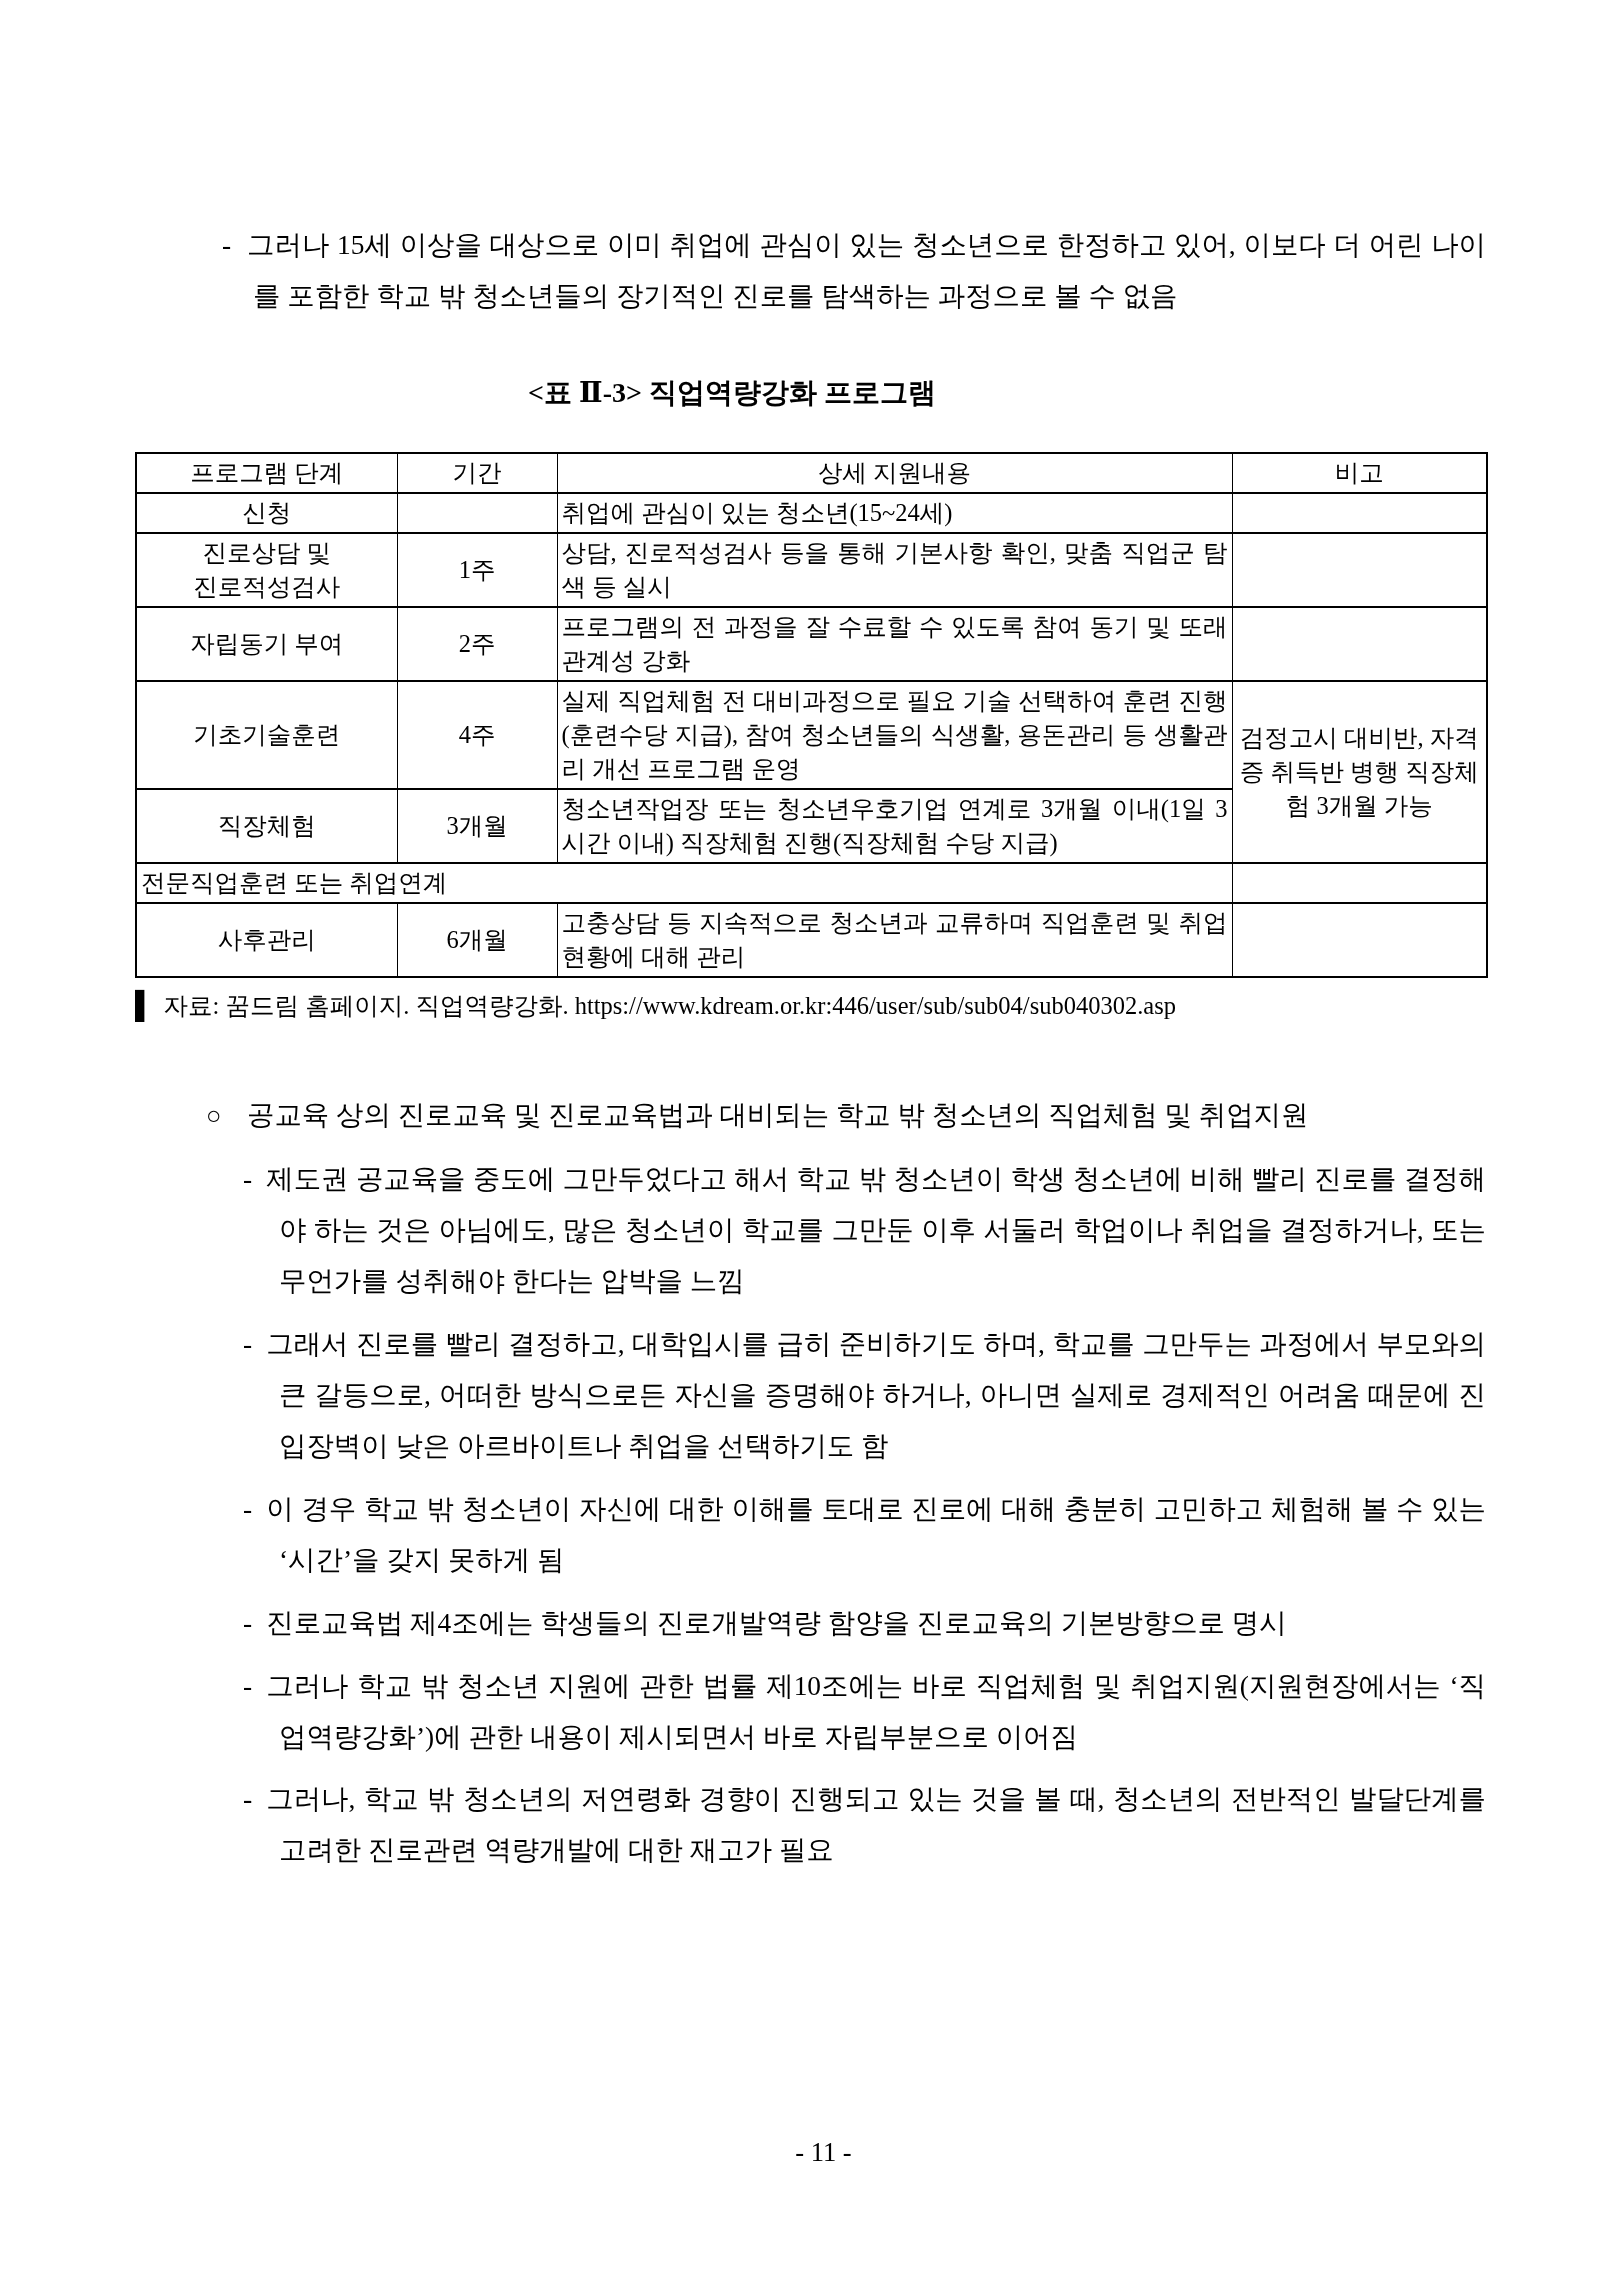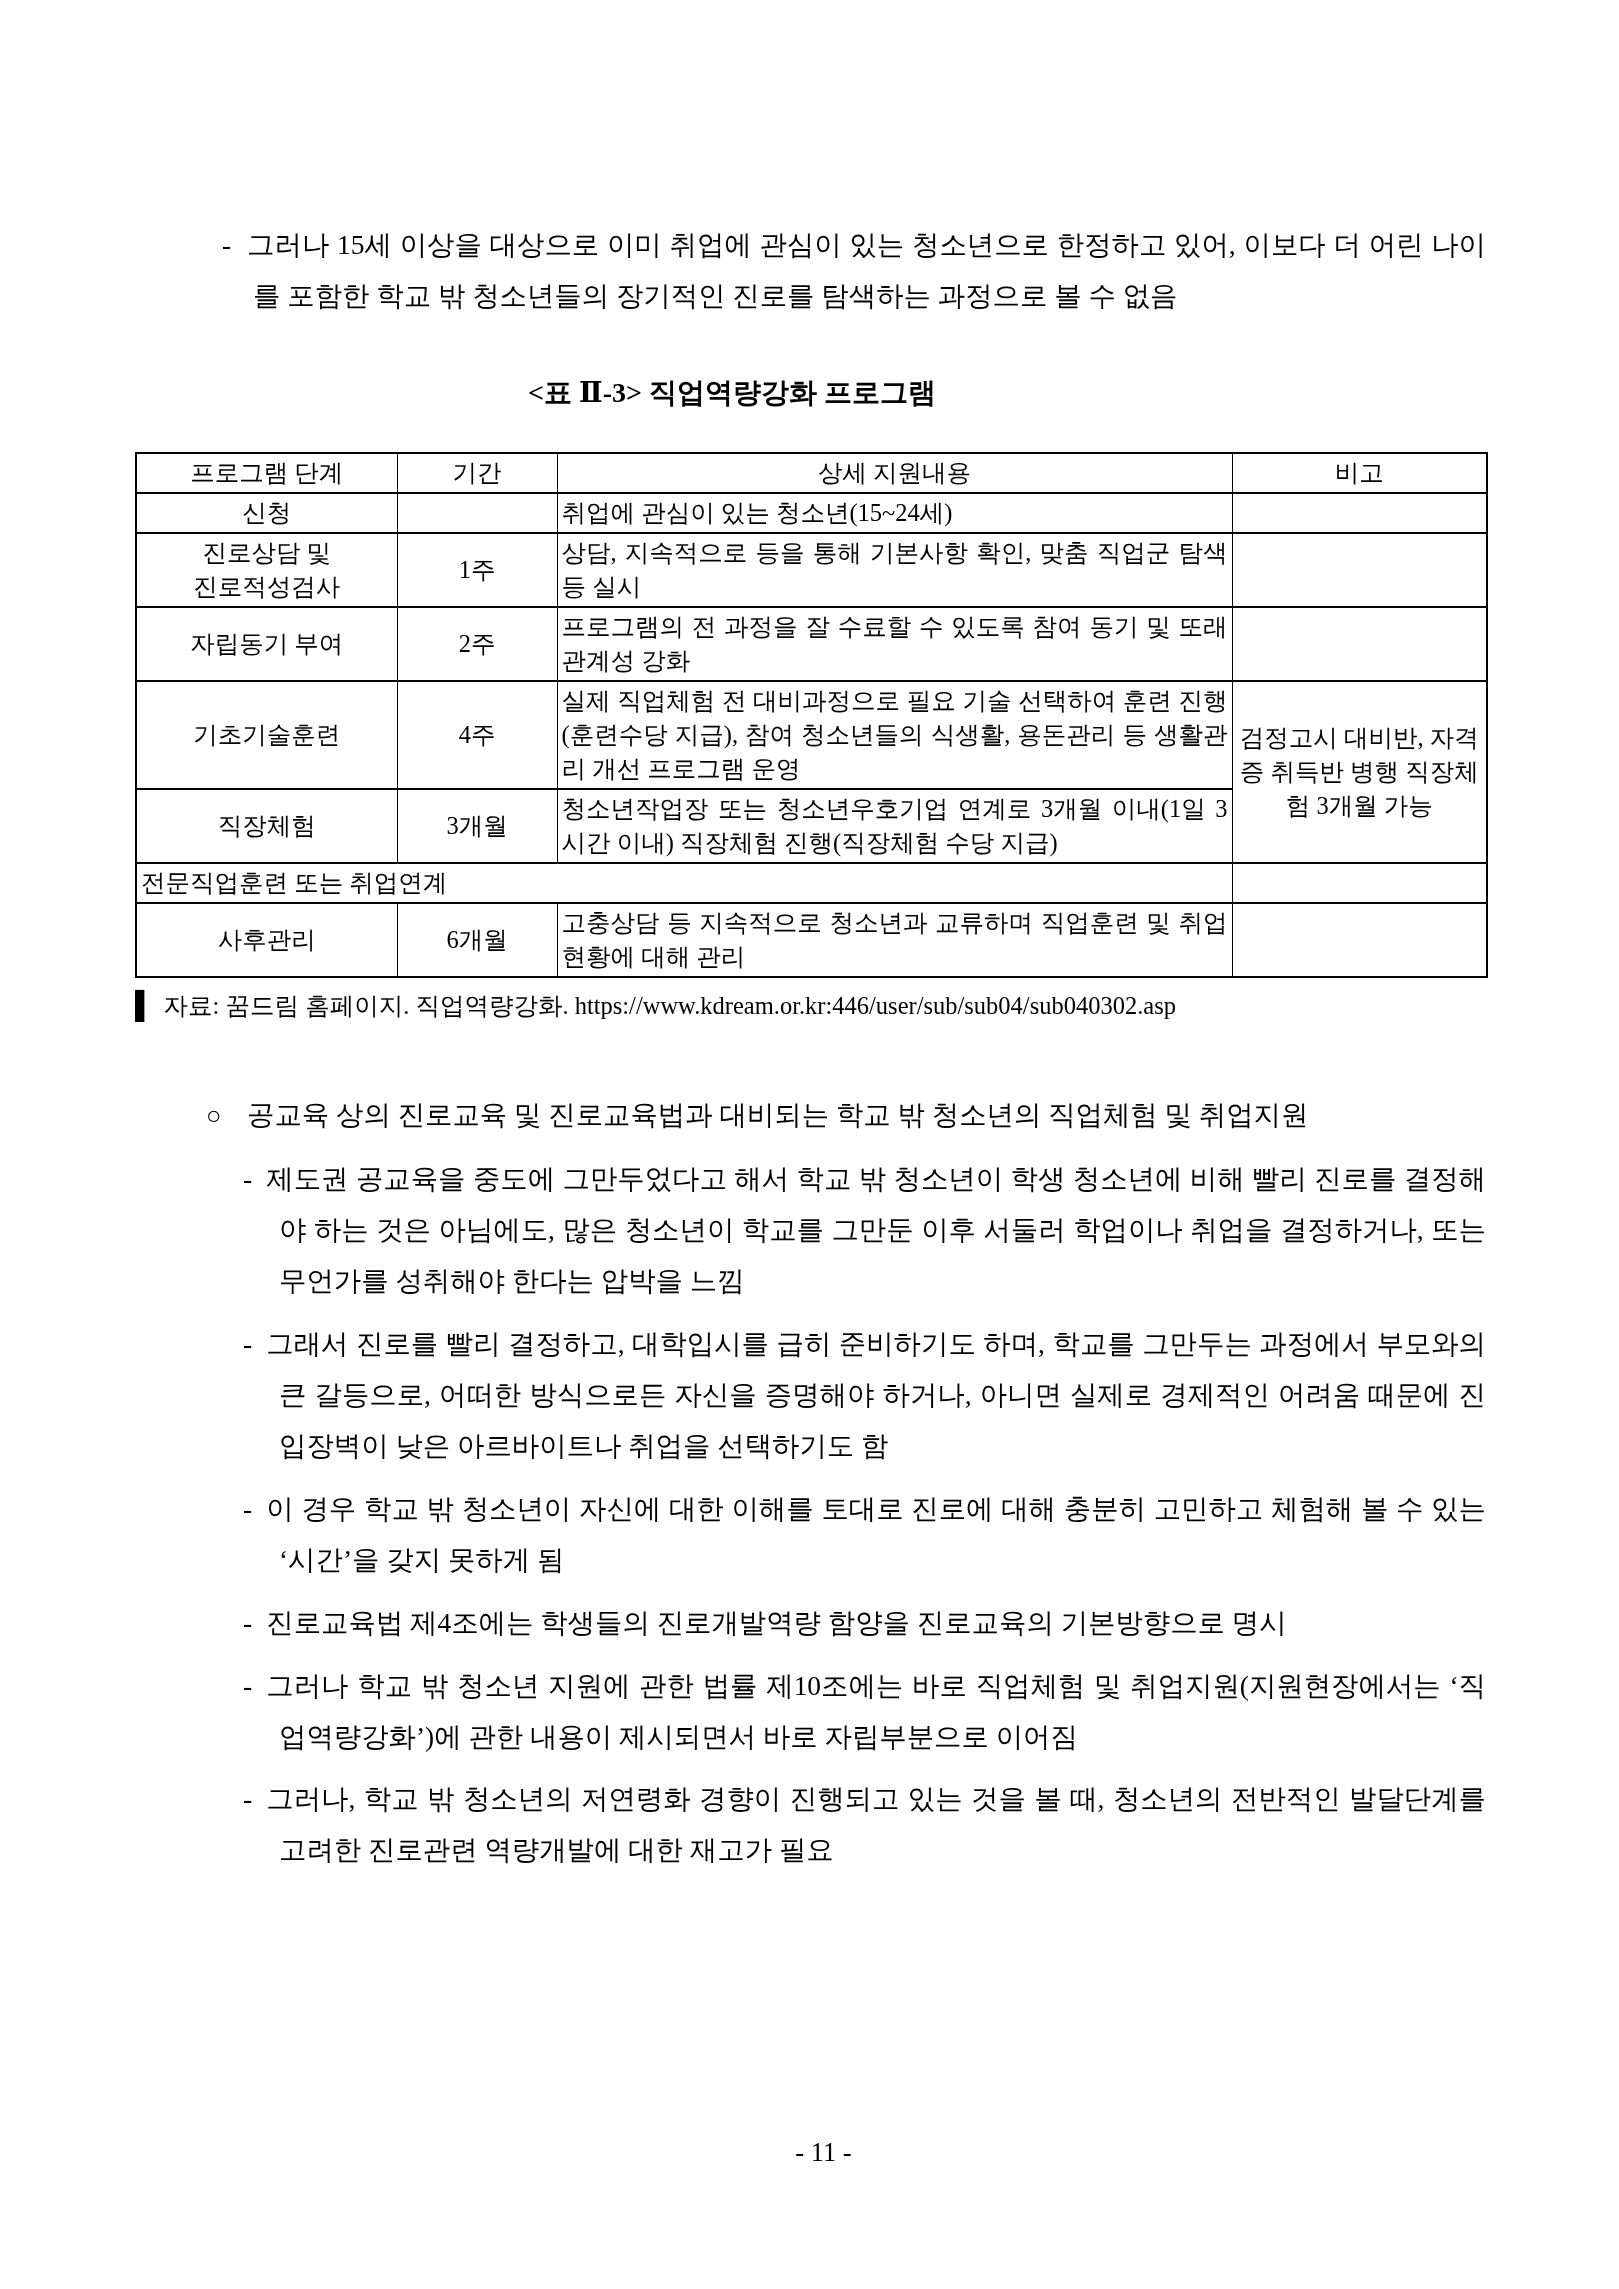--- a/index.html
+++ b/index.html
@@ -163,21 +163,21 @@
         </tr>
         <tr class="h-r1">
           <td class="c-stage">신청</td>
           <td class="c-period"></td>
           <td class="c-detail">취업에 관심이 있는 청소년(15~24세)</td>
           <td class="c-note"></td>
         </tr>
         <tr class="h-r2">
           <td class="c-stage">진로상담 및 진로적성검사</td>
           <td class="c-period">1주</td>
-          <td class="c-detail">상담, 지속적으로 등을 통해 기본사항 확인, 맞춤 직업군 탐색 등 실시</td>
+          <td class="c-detail">상담, 진로적성검사 등을 통해 기본사항 확인, 맞춤 직업군 탐색 등 실시</td>
           <td class="c-note"></td>
         </tr>
         <tr class="h-r3">
           <td class="c-stage">자립동기 부여</td>
           <td class="c-period">2주</td>
           <td class="c-detail">프로그램의 전 과정을 잘 수료할 수 있도록 참여 동기 및 또래 관계성 강화</td>
           <td class="c-note"></td>
         </tr>
         <tr class="h-r4">
           <td class="c-stage">기초기술훈련</td>

